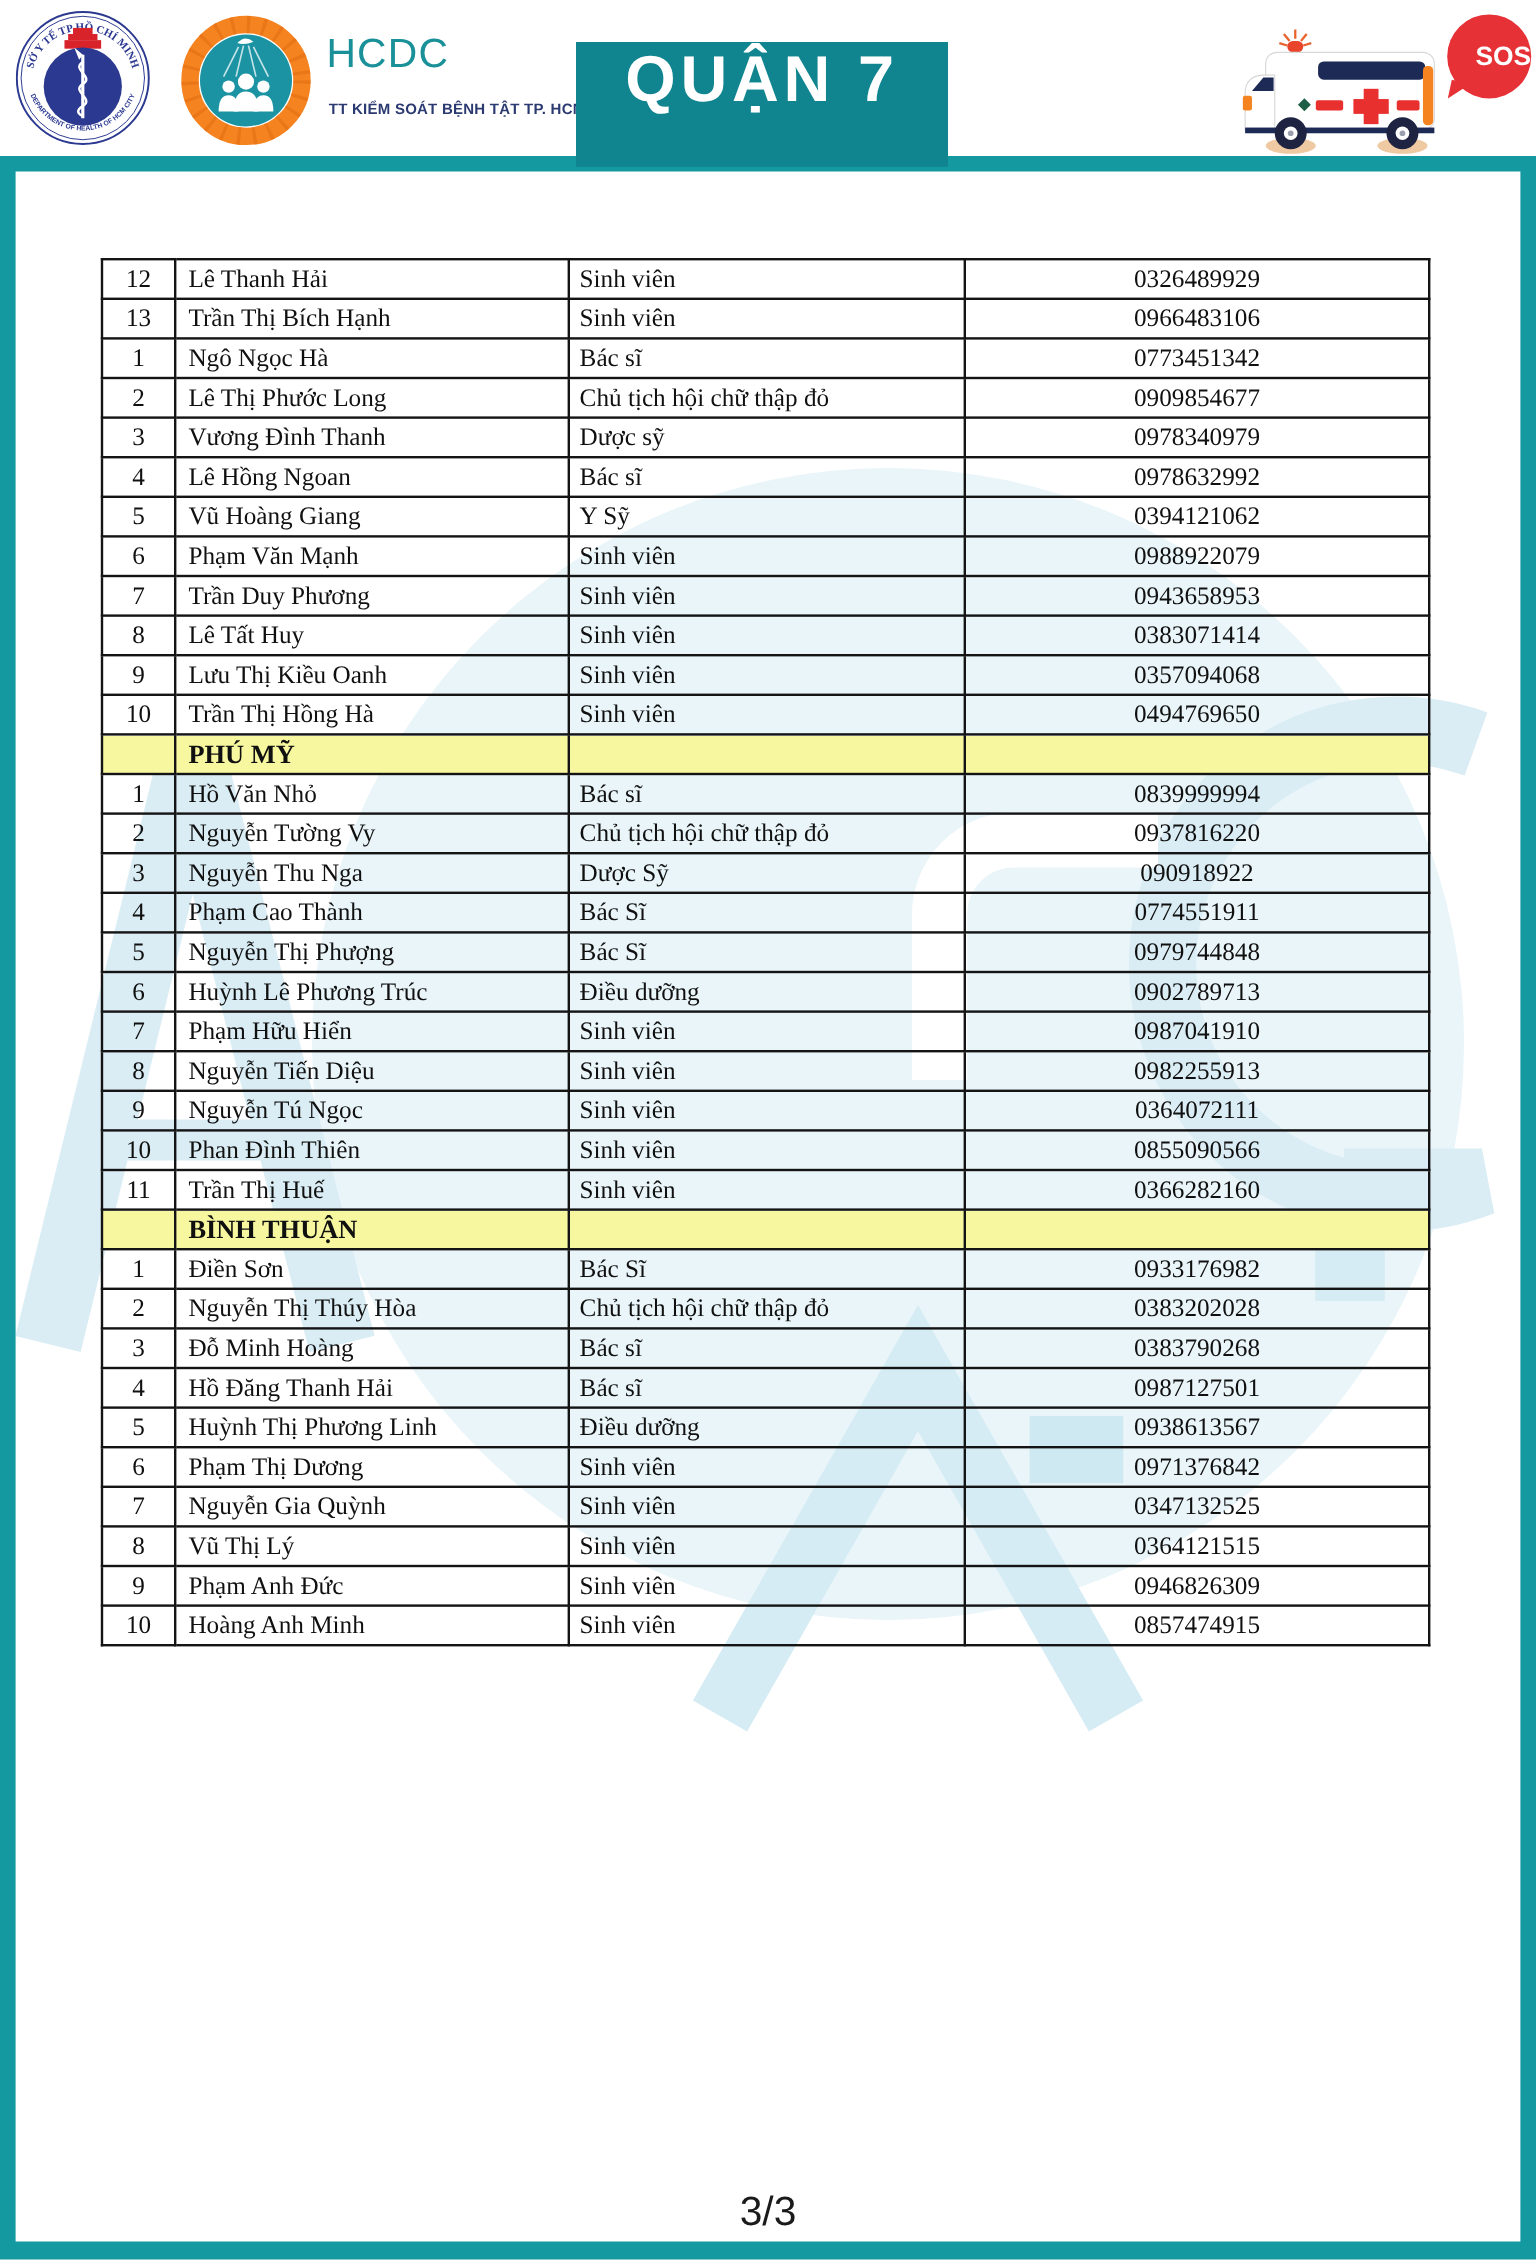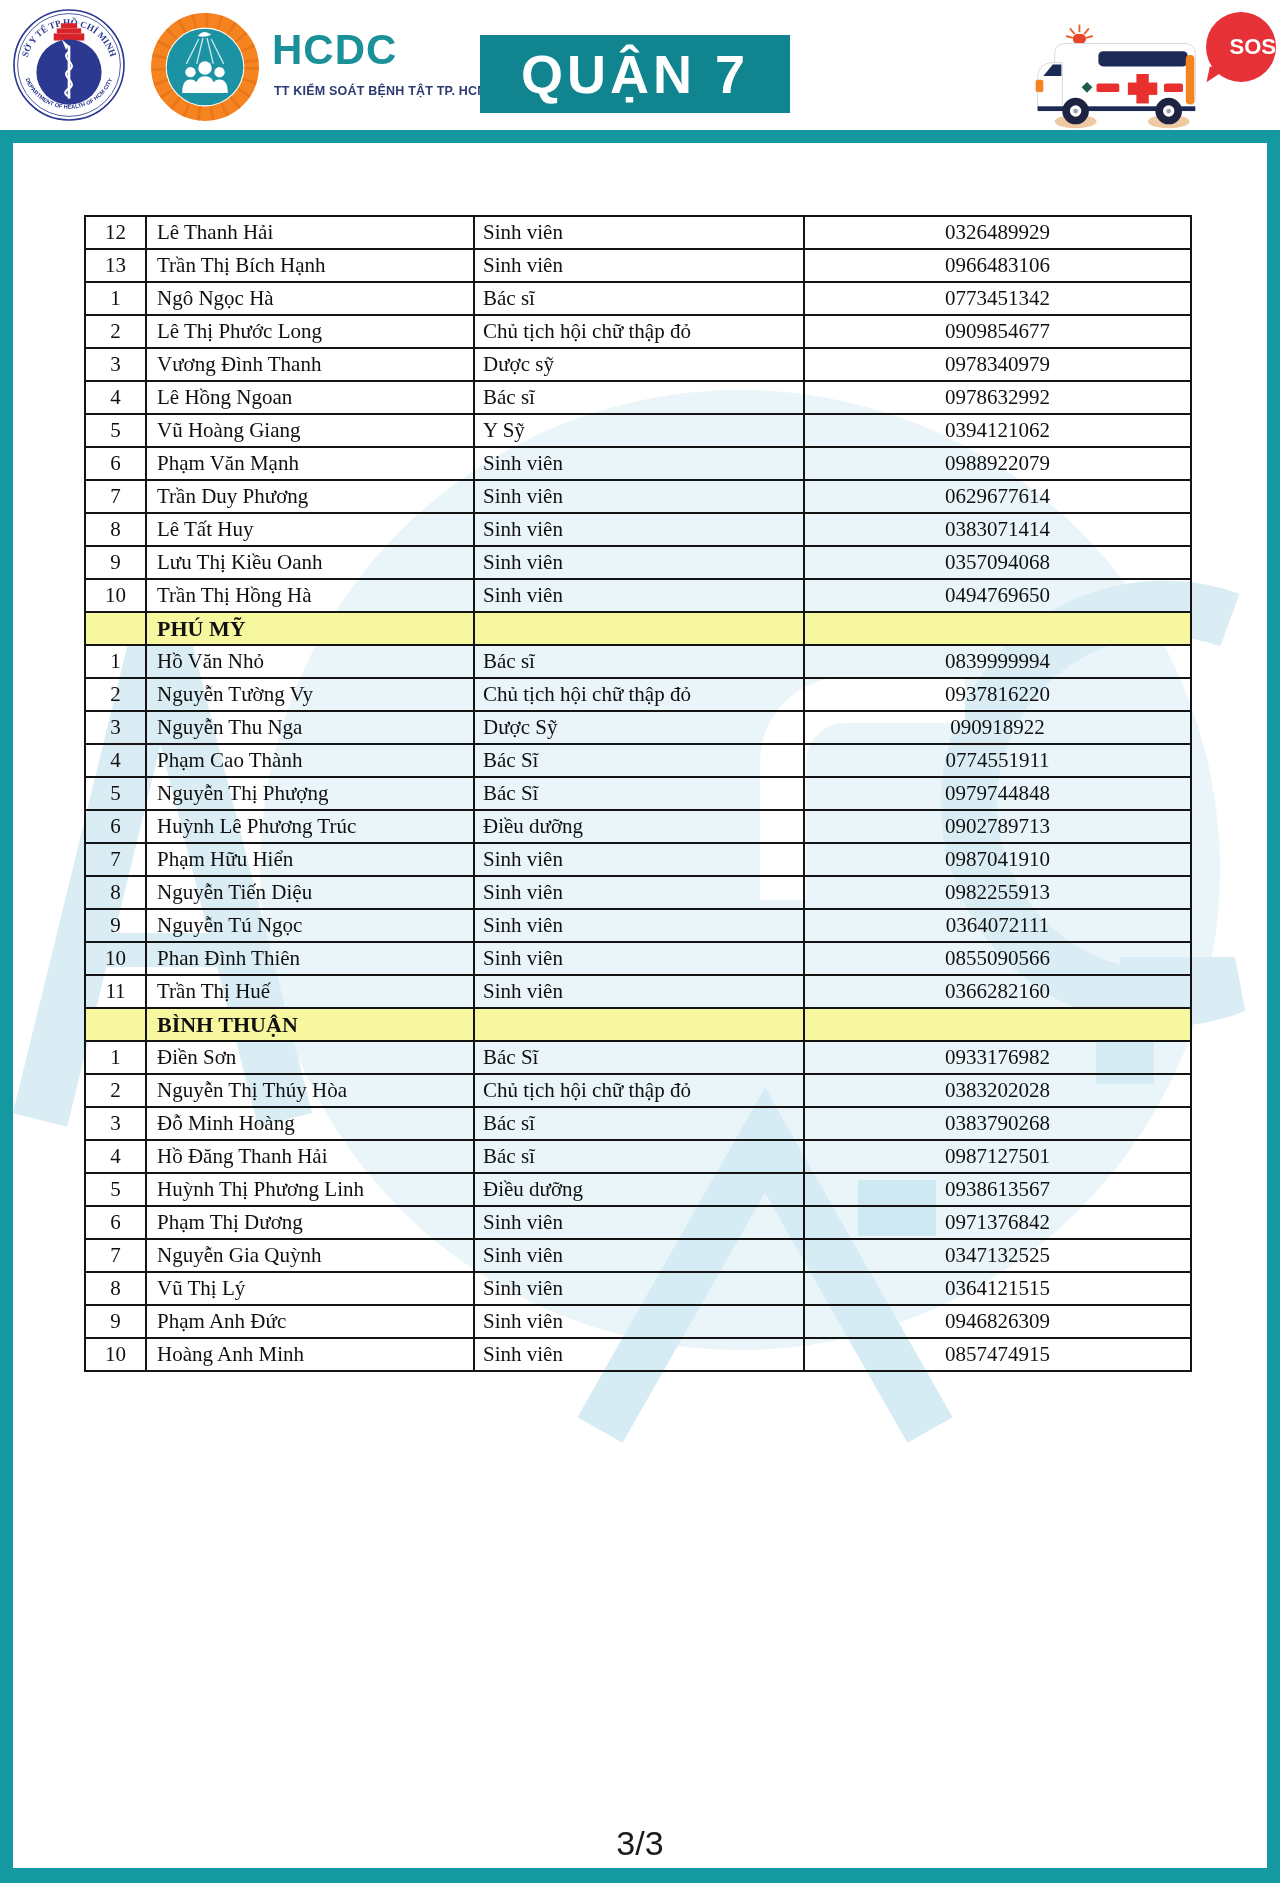--- a/index.html
+++ b/index.html
@@ -14,31 +14,31 @@
     border-bottom-width:15px;z-index:5;pointer-events:none;
   }
   
   .watermark{position:absolute;left:0;top:143px;width:1280px;height:1725px;z-index:0;overflow:hidden;}
   
   .header{position:absolute;left:0;top:0;width:1280px;height:130px;background:#fff;z-index:6;}
   .syt-logo{position:absolute;left:13px;top:5px;width:112px;height:120px;}
   .hcdc-emblem{position:absolute;left:148px;top:10px;width:114px;height:114px;}
   .hcdc-acronym{
     position:absolute;left:272px;top:26px;width:170px;height:56px;
-    font-family:"Liberation Sans",sans-serif;font-weight:bold;font-size:42px;
+    font-family:"Liberation Sans",sans-serif;font-weight:normal;font-size:34px;
     letter-spacing:1px;color:var(--hcdc_teal,#1a9098);
   }
   .hcdc-subtitle{
     position:absolute;left:274px;top:84px;width:180px;
     font-family:"Liberation Sans",sans-serif;font-weight:bold;font-size:12.5px;
     color:var(--navy,#2b3a70);letter-spacing:0.2px;white-space:nowrap;
   }
   .district-box{
-    position:absolute;left:480px;top:35px;width:310px;height:78px;
-    background:var(--district_box_teal,#10858f);display:flex;align-items:center;justify-content:center;
+    position:absolute;left:480px;top:35px;width:310px;height:104px;
+    background:var(--district_box_teal,#10858f);display:flex;align-items:flex-start;justify-content:center;
   }
   .district-box span{
     font-family:"Liberation Sans",sans-serif;font-weight:bold;font-size:54px;
     color:#ffffff;letter-spacing:4px;
   }
   .ambulance{position:absolute;left:1030px;top:18px;width:190px;height:112px;}
   .sos-badge{
     position:absolute;left:1206px;top:12px;width:70px;height:70px;border-radius:50%;
     background:var(--sos_red,#e63137);display:flex;align-items:center;justify-content:flex-end;z-index:7;
   }
@@ -229,21 +229,21 @@
       <tr>
     <td class="c-no">6</td>
     <td class="c-name">Phạm Văn Mạnh</td>
     <td class="c-role">Sinh viên</td>
     <td class="c-phone">0988922079</td>
   </tr>
       <tr>
     <td class="c-no">7</td>
     <td class="c-name">Trần Duy Phương</td>
     <td class="c-role">Sinh viên</td>
-    <td class="c-phone">0629677614</td>
+    <td class="c-phone">0943658953</td>
   </tr>
       <tr>
     <td class="c-no">8</td>
     <td class="c-name">Lê Tất Huy</td>
     <td class="c-role">Sinh viên</td>
     <td class="c-phone">0383071414</td>
   </tr>
       <tr>
     <td class="c-no">9</td>
     <td class="c-name">Lưu Thị Kiều Oanh</td>

